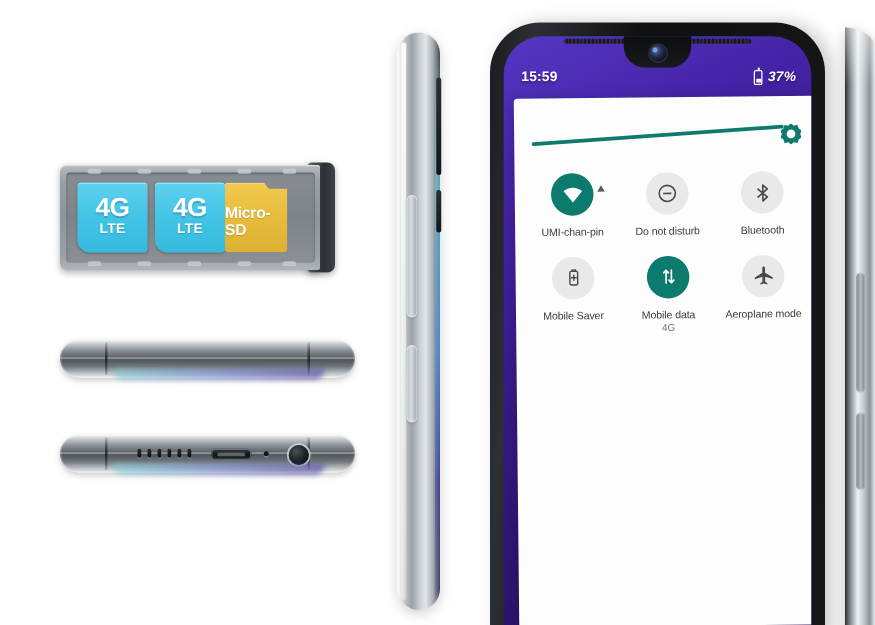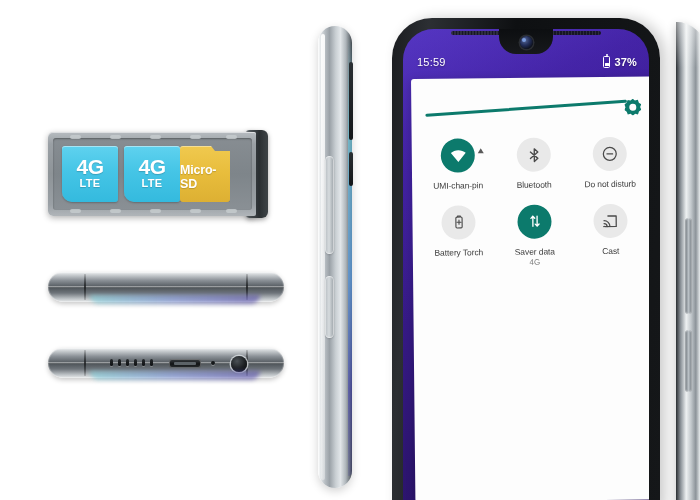--- a/index.html
+++ b/index.html
@@ -187,33 +187,33 @@
     width:150px;height:4px;border-radius:3px;
     background:repeating-linear-gradient(90deg,#2a2d31 0 1.5px,#111316 1.5px 3px);
     z-index:5;opacity:.9;
   }
 
   .statusbar{
     position:absolute;left:0;right:0;top:0;height:44px;z-index:4;
     display:flex;align-items:flex-end;justify-content:space-between;
     padding:0 12px 5px 14px;box-sizing:border-box;color:#fff;
   }
-  #status-time{font-size:11px;font-weight:normal;letter-spacing:.2px;
+  #status-time{font-size:11px;font-weight:bold;letter-spacing:.2px;
                text-shadow:0 1px 2px rgba(0,0,0,.35);}
   .status-right{display:flex;align-items:center;gap:4px;}
   #battery-icon{
     width:7px;height:12px;border-radius:1.5px;position:relative;
     border:1.2px solid #fff;box-sizing:border-box;
   }
   #battery-icon:before{content:"";position:absolute;left:1.5px;right:1.5px;top:-3px;height:2px;
     background:#fff;border-radius:1px;}
   #battery-icon:after{content:"";position:absolute;left:.8px;right:.8px;bottom:.8px;height:36%;
     background:#fff;border-radius:.5px;}
   #battery-percent{font-size:11px;font-weight:bold;letter-spacing:.2px;
-                   text-shadow:0 1px 2px rgba(0,0,0,.35);}
+                   text-shadow:0 1px 2px rgba(0,0,0,.35);font-style:italic;}
 
   .qs-panel{
     position:absolute;left:8px;right:-6px;top:50px;bottom:8px;
     background:#fdfdfd;border-radius:3px;z-index:3;
     box-shadow:0 2px 10px rgba(0,0,0,.22);
     transform:rotate(-0.6deg);transform-origin:left top;
   }
   .qs-inner{position:absolute;inset:0;padding:12px 8px 0 8px;box-sizing:border-box;}
 
   #brightness-slider{position:relative;height:30px;margin:6px 4px 4px 4px;}
@@ -369,75 +369,71 @@
                   <svg class="ic" width="19" height="19" viewBox="0 0 24 24" fill="#ffffff">
                     <path d="M12 19.5 2.6 8.1C5.2 5.9 8.5 4.6 12 4.6s6.8 1.3 9.4 3.5L12 19.5z"></path>
                   </svg>
                 </span>
                 <span class="tile-chevron"></span>
                 <span class="tile-label">UMI-chan-pin</span>
               </div>
 
               <div class="tile">
                 <span class="tile-circle off">
-                  <svg class="ic" width="17" height="17" viewBox="0 0 24 24" fill="none" stroke="#4a4a4a" stroke-width="1.9" stroke-linecap="round" stroke-linejoin="round">
-                    <path d="M6.5 7.5 17 16.5 12 21V3l5 4.5L6.5 16.5"></path>
-                  </svg>
-                </span>
-                <span class="tile-label">Bluetooth</span>
-              </div>
-
-              <div class="tile">
-                <span class="tile-circle off">
                   <svg class="ic" width="18" height="18" viewBox="0 0 24 24" fill="none" stroke="#4a4a4a" stroke-width="1.7">
                     <circle cx="12" cy="12" r="8.6"></circle>
                       <line x1="7.6" y1="12" x2="16.4" y2="12"></line>
                   </svg>
                 </span>
                 <span class="tile-label">Do not disturb</span>
+              </div>
+
+              <div class="tile">
+                <span class="tile-circle off">
+                  <svg class="ic" width="17" height="17" viewBox="0 0 24 24" fill="none" stroke="#4a4a4a" stroke-width="1.9" stroke-linecap="round" stroke-linejoin="round">
+                    <path d="M6.5 7.5 17 16.5 12 21V3l5 4.5L6.5 16.5"></path>
+                  </svg>
+                </span>
+                <span class="tile-label">Bluetooth</span>
               </div>
 
 
 
               <div class="tile">
                 <span class="tile-circle off">
                   <svg class="ic" width="17" height="17" viewBox="0 0 24 24" fill="none" stroke="#4a4a4a" stroke-width="1.6" stroke-linejoin="round">
                     <rect x="7.6" y="5" width="8.8" height="15.4" rx="1.6"></rect>
                     <path d="M10 5V3.6h4V5"></path>
                     <line x1="12" y1="9.4" x2="12" y2="15.2" stroke-linecap="round"></line>
                     <line x1="9.1" y1="12.3" x2="14.9" y2="12.3" stroke-linecap="round"></line>
                   </svg>
                 </span>
-                <span class="tile-label">Battery Torch</span>
+                <span class="tile-label">Mobile Saver</span>
               </div>
 
               <div class="tile">
                 <span class="tile-circle on">
                   <svg class="ic" width="17" height="17" viewBox="0 0 24 24" fill="none" stroke="#ffffff" stroke-width="1.9" stroke-linecap="round" stroke-linejoin="round">
                     <path d="M9 19.2V5M9 5 6.3 7.9M9 5l2.7 2.9"></path>
                     <path d="M15 4.8V19M15 19l2.7-2.9M15 19l-2.7-2.9"></path>
                   </svg>
                 </span>
-                <span class="tile-label">Saver data</span>
+                <span class="tile-label">Mobile data</span>
                 <span class="tile-sub">4G</span>
               </div>
 
-
               <div class="tile">
                 <span class="tile-circle off">
-                  <svg class="ic" width="18" height="18" viewBox="0 0 24 24" fill="none" stroke="#4a4a4a" stroke-width="1.7" stroke-linecap="round" stroke-linejoin="round">
-                    <path d="M4.4 19.4h15.2V5.4H8.6"></path>
-                    <path d="M3 19.4a1.4 1.4 0 0 0 0 0"></path>
-                    <path d="M3.4 11.6a7.8 7.8 0 0 1 7.8 7.8"></path>
-                    <path d="M3.4 15.4a4 4 0 0 1 4 4"></path>
-                    <circle cx="3.7" cy="19.2" r=".9" fill="#4a4a4a" stroke="none"></circle>
-                  </svg>
-                </span>
-                <span class="tile-label">Cast</span>
-              </div>
+                  <svg class="ic" width="19" height="19" viewBox="0 0 24 24" fill="#4a4a4a">
+                    <path d="M21 15.6v-1.8l-7.6-4.7V4.3c0-.8-.6-1.5-1.4-1.5s-1.4.7-1.4 1.5v4.8L3 13.8v1.8l7.6-2.3v4.9l-2.1 1.5v1.4l3.5-1 3.5 1v-1.4l-2.1-1.5v-4.9L21 15.6z"></path>
+                  </svg>
+                </span>
+                <span class="tile-label">Aeroplane mode</span>
+              </div>
+
 
             </div>
           </div>
         </div>
       </div>
     </div>
   </div>
 
 </div>
 

